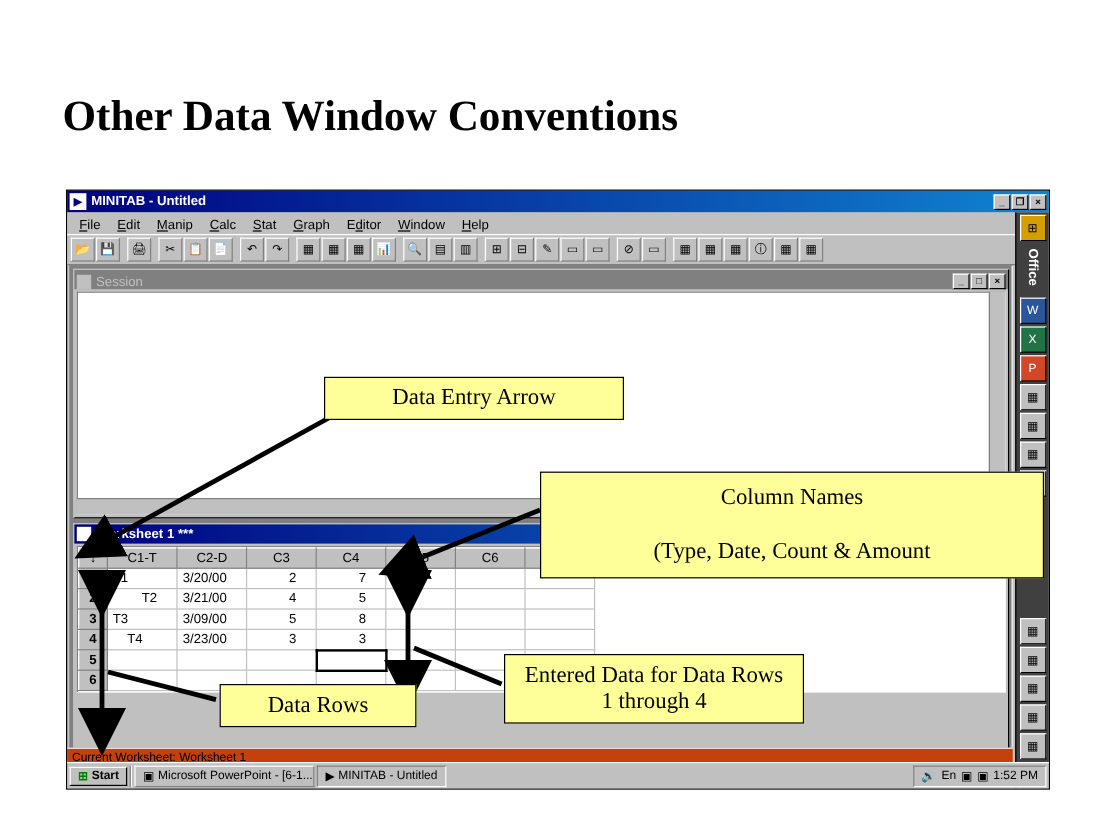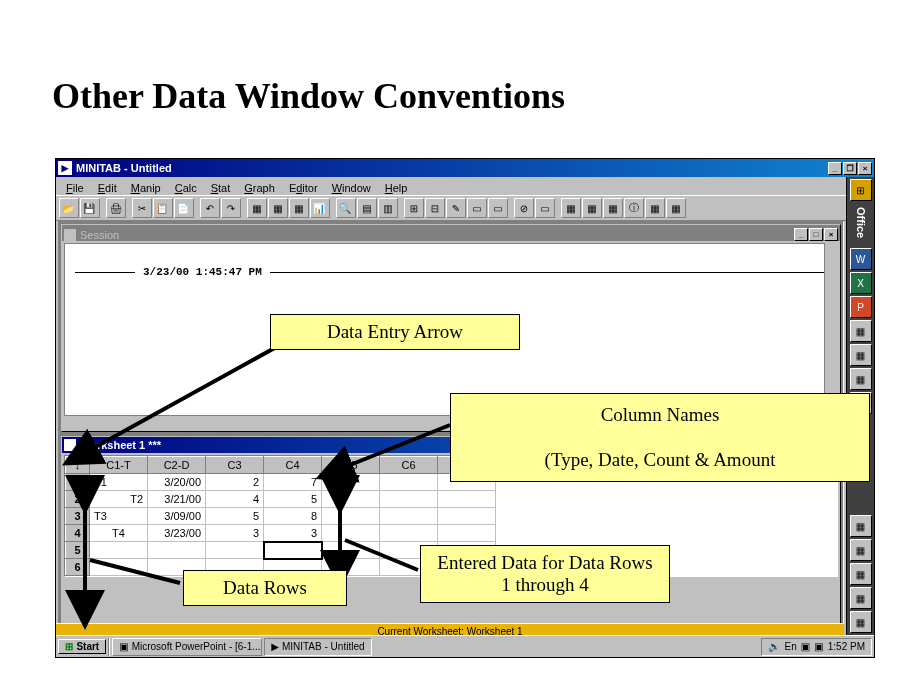--- a/index.html
+++ b/index.html
@@ -42,32 +42,32 @@
   
   .ws-win { position: absolute; top: 214px; left: 2px; right: 2px; bottom: 2px; background: #c0c0c0; border: 1px solid; border-color: #c0c0c0 #000 #000 #c0c0c0; }
   .ws-title { background: linear-gradient(to right, #000080, #1084d0); color: #fff; height: 16px; display: flex; align-items: center; padding: 0 2px; font-size: 11px; font-weight: bold; }
   .ws-title .icon { width: 12px; height: 12px; background: #fff; margin-right: 4px; }
   .ws-grid { background: #fff; margin: 2px; border: 1px solid; border-color: #808080 #fff #fff #808080; overflow: hidden; }
   
   table.grid { border-collapse: collapse; font-size: 11px; font-family: Arial, sans-serif; }
   table.grid th, table.grid td { border: 1px solid #c0c0c0; padding: 0; height: 17px; }
   table.grid th { background: #c0c0c0; font-weight: normal; border: 1px solid; border-color: #fff #808080 #808080 #fff; text-align: center; }
   table.grid .rowhead { background: #c0c0c0; width: 24px; text-align: center; font-weight: bold; border: 1px solid; border-color: #fff #808080 #808080 #fff;}
-  table.grid td { text-align: right; padding-right: 4px; background: #fff; }
+  table.grid td { text-align: right; padding-right: 16px; background: #fff; }
   .col-arrow { width: 24px; font-weight: bold; text-align: center; }
   .colw { width: 58px; }
   .selcell { border: 2px solid #000 !important; }
   
   
   .office-bar { position: absolute; right: 0; top: 18px; bottom: 0; width: 28px; background: #404040; border-left: 1px solid #000; display: flex; flex-direction: column; align-items: center; padding-top: 2px; gap: 2px;}
   .office-label { color: #fff; writing-mode: vertical-rl; font-size: 11px; font-weight: bold; margin: 4px 0 8px 0;}
   .obtn { width: 22px; height: 22px; background: #c0c0c0; border: 1px solid; border-color: #fff #000 #000 #fff; font-size:10px; display:flex;align-items:center;justify-content:center;}
   
   
-  .statusbar { position: absolute; bottom: 18px; left: 0; right: 30px; height: 16px; background: #eab308; border-top: 1px solid #fff; font-size: 10px; padding: 1px 4px; display:flex; align-items:center;justify-content:center;}
+  .statusbar { position: absolute; bottom: 18px; left: 0; right: 30px; height: 16px; background: #c2410c; border-top: 1px solid #fff; font-size: 10px; padding: 1px 4px; display:flex; align-items:center;}
   
   
   .taskbar { position: absolute; bottom: 0; left: 0; right: 0; height: 22px; background: #c0c0c0; border-top: 1px solid #fff; display: flex; align-items: center; padding: 0 2px; gap: 2px; font-size: 10px; }
   .start-btn { background: #c0c0c0; border: 1px solid; border-color: #fff #000 #000 #fff; padding: 1px 6px; font-weight: bold; display:flex; align-items:center; gap:3px;}
   .task-item { background: #c0c0c0; border: 1px solid; border-color: #fff #808080 #808080 #fff; padding: 1px 6px; height: 18px; display:flex; align-items:center; gap:3px; font-size:10px; max-width:150px; overflow:hidden; white-space:nowrap;}
   .task-item.active { border-color: #808080 #fff #fff #808080; }
   .tray { margin-left: auto; border: 1px solid; border-color: #808080 #fff #fff #808080; padding: 1px 6px; height: 18px; display:flex; align-items:center; gap:4px;}
   
   
   .callout { position: absolute; background: #ffff99; border: 1.5px solid #000; padding: 6px 14px; font-family: "Times New Roman", serif; font-size: 19px; text-align: center; z-index: 100; }
@@ -154,25 +154,20 @@
       <div class="sess-title">
         <span class="icon"></span>
         <span>Session</span>
         <div class="win-btns">
           <div class="win-btn">_</div>
           <div class="win-btn">□</div>
           <div class="win-btn">×</div>
         </div>
       </div>
       <div class="sess-body">
-        <div class="sess-hr">
-          <div class="line"></div>
-          <b>3/23/00 1:45:47 PM</b>
-          <div class="line2"></div>
-        </div>
       </div>
       <div class="sess-scroll-v"></div>
       <div class="sess-scroll-h"></div>
     </div>
 
     <div class="ws-win">
       <div class="ws-title">
         <span class="icon"></span>
         <span>Worksheet 1 ***</span>
       </div>

